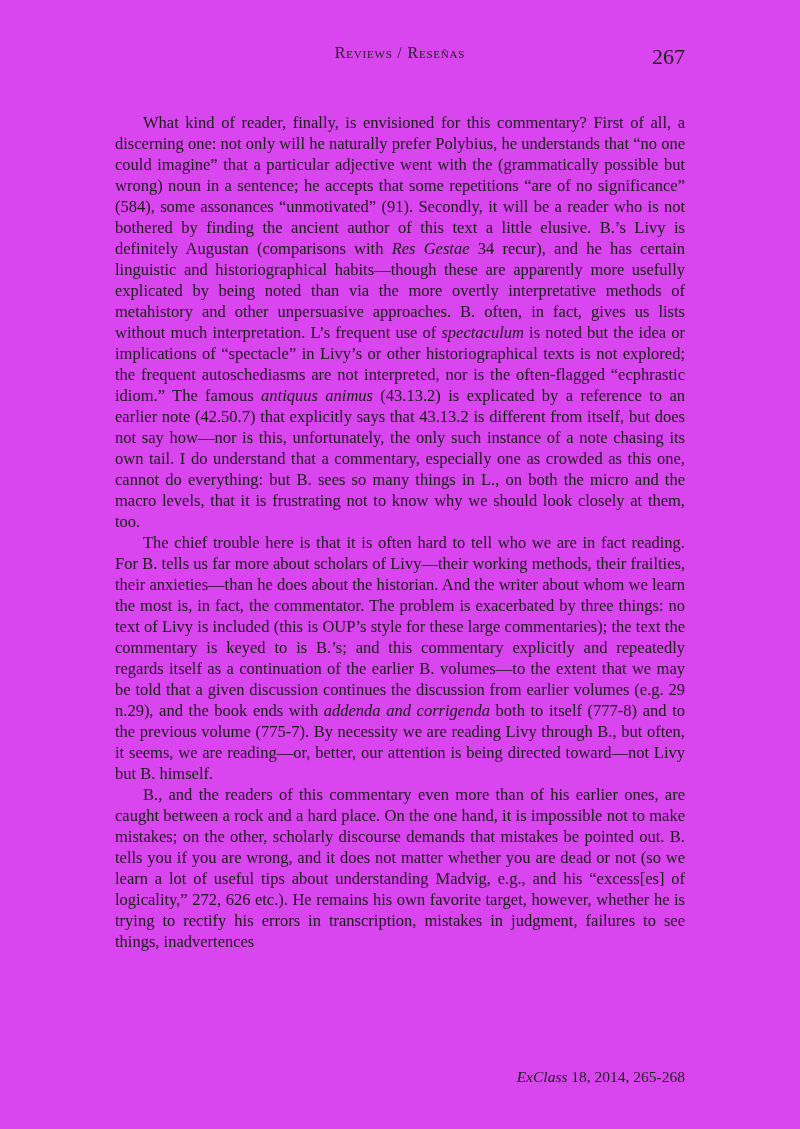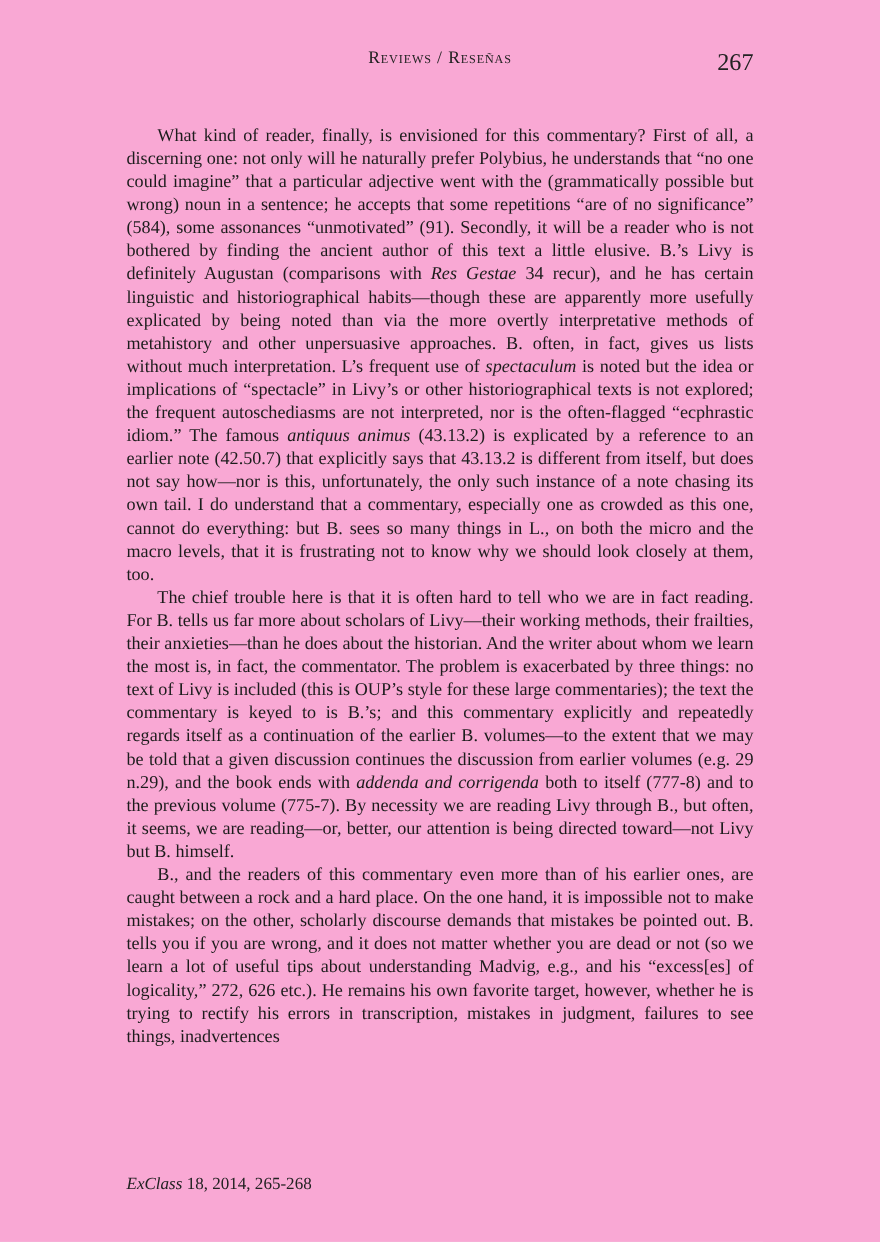--- a/index.html
+++ b/index.html
@@ -5,21 +5,21 @@
   html, body {
     margin: 0;
     padding: 0;
     background: #e8e8e8;
   }
   .page {
     position: relative;
     width: 800px;
     height: 1129px;
     margin: 0 auto;
-    background: #f9a8d4;
+    background: #d946ef;
     font-family: "Liberation Serif", "DejaVu Serif", serif;
     color: #1c1c1c;
     overflow: hidden;
   }
   .running-head {
     position: absolute;
     top: 44px;
     left: 115px;
     width: 570px;
     height: 22px;
@@ -54,20 +54,21 @@
     padding: 0;
     text-indent: 28px;
   }
   .content p i {
   }
   .page-footer {
     position: absolute;
     top: 1068px;
     left: 115px;
     width: 570px;
+    text-align: right;
     font-size: 15.5px;
     color: #222;
   }
   .page-footer i {
     font-style: italic;
   }
 </style>
 </head>
 <body>
 

